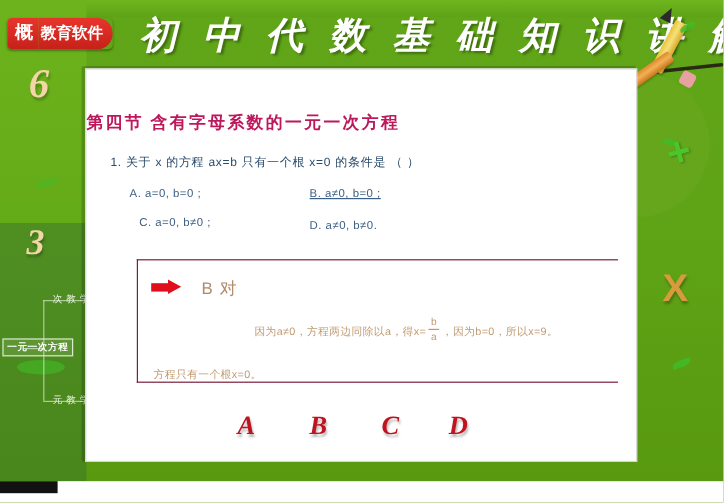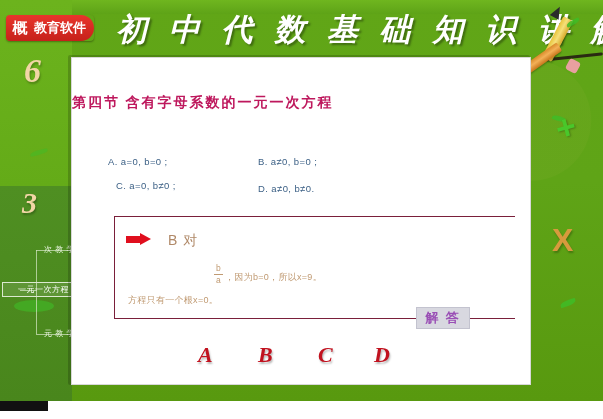--- a/index.html
+++ b/index.html
@@ -97,23 +97,23 @@
   
   .tree{position:absolute;left:0;top:238px;width:74px;height:118px;font-size:8px;color:#eaf5e0;}
   .tree-line-v{position:absolute;left:36px;top:12px;width:1px;height:84px;background:#cfe3bd;opacity:.75;}
   .tree-line-h1{position:absolute;left:36px;top:12px;width:38px;height:1px;background:#cfe3bd;opacity:.75;}
   .tree-line-h2{position:absolute;left:20px;top:52px;width:17px;height:1px;background:#cfe3bd;opacity:.75;}
   .tree-line-h3{position:absolute;left:36px;top:96px;width:38px;height:1px;background:#cfe3bd;opacity:.75;}
   .tree-node{position:absolute;white-space:nowrap;letter-spacing:.5px;}
   .tree-node-1{left:44px;top:6px;}
   .tree-node-3{left:44px;top:90px;}
   .tree-node-sel{
-    position:absolute;left:2px;top:44px;padding:1px 15px;
+    position:absolute;left:2px;top:44px;padding:1px 3px;
     border:1px solid #dbe9cf;background:rgba(255,255,255,.10);
-    color:#ffffff;white-space:nowrap;letter-spacing:.5px;
+    color:#ffffff;white-space:nowrap;letter-spacing:.5px;font-weight:bold;
   }
   
   .panel-shadow{
     position:absolute;left:68px;top:55px;width:462px;height:330px;background:rgba(0,0,0,.18);
     border-radius:2px;
   }
   .panel{
     position:absolute;left:71px;top:57px;width:458px;height:326px;
     background:#ffffff;border:1px solid #d8d8d8;overflow:hidden;
   }
@@ -121,42 +121,42 @@
     position:absolute;left:0;top:36px;width:508px;text-align:left;
     font-family:"Liberation Serif", serif;font-weight:bold;font-size:14px;color:#be185d;
     letter-spacing:2px;
   }
   .q-line{
     position:absolute;left:20px;top:70px;font-size:10px;color:#2a4a6b;letter-spacing:.6px;
     white-space:nowrap;
   }
   .opt{position:absolute;font-size:9.5px;color:#3d6186;letter-spacing:.4px;white-space:nowrap;}
   .opt-a{left:36px;top:98px;}
-  .opt-b{left:186px;top:98px;}
+  .opt-b{left:186px;top:98px;text-decoration:underline;}
   .opt-c{left:44px;top:122px;}
   .opt-d{left:186px;top:125px;}
   
   .ansbox{
     position:absolute;left:42px;top:158px;width:400px;height:101px;
     border-top:1.5px solid #7a1f3a;border-left:1.5px solid #7a1f3a;border-bottom:1.5px solid #7a1f3a;
     border-right:none;
   }
   .arrow{
     position:absolute;left:54px;top:175px;width:26px;height:12px;
   }
   .arrow-shaft{position:absolute;left:0;top:3px;width:15px;height:7px;background:#e00f1e;}
   .arrow-head{position:absolute;left:14px;top:0;width:0;height:0;
     border-top:6px solid transparent;border-bottom:6px solid transparent;border-left:11px solid #e00f1e;}
   .ans-correct{position:absolute;left:96px;top:174px;font-size:14px;color:#b08968;letter-spacing:1px;}
   .explain-1{position:absolute;left:140px;top:206px;font-size:9px;color:#c09a72;white-space:nowrap;letter-spacing:.3px;}
   .frac{display:inline-block;vertical-align:-3px;text-align:center;line-height:1;margin:0 2px;}
   .frac-n{display:block;font-size:8.5px;padding:0 2px;}
   .frac-bar{display:block;height:1px;background:#c09a72;margin:1px 0;}
   .frac-d{display:block;font-size:8.5px;padding:0 2px;}
-  .explain-2{position:absolute;left:56px;top:236px;font-size:9px;color:#c09a72;white-space:nowrap;letter-spacing:.3px;text-align:center;}
+  .explain-2{position:absolute;left:56px;top:248px;font-size:9px;color:#c09a72;white-space:nowrap;letter-spacing:.3px;text-align:center;}
   .jieda{
     position:absolute;left:344px;top:249px;width:52px;height:20px;
     background:#d8d8e0;border:1px solid #c3c3cf;
     color:#9a4fb5;font-size:13px;font-weight:bold;line-height:20px;text-align:center;
     font-family:"Liberation Serif", serif;letter-spacing:2px;
   }
   
   .choices{position:absolute;left:0;top:284px;width:458px;height:40px;}
   .choice{
     position:absolute;top:0;font-family:"Liberation Serif", serif;font-style:italic;
@@ -210,42 +210,42 @@
     <div class="tree-node tree-node-1">次 教 学</div>
     <div class="tree-node-sel">一元一次方程</div>
     <div class="tree-node tree-node-3">元 教 学</div>
   </div>
 
   <div class="panel-shadow"></div>
   <div class="panel">
 
     <div class="lesson-title">第四节  含有字母系数的一元一次方程</div>
 
+    <div class="q-line">1. 关于 x 的方程 ax=b 只有一个根 x=0 的条件是 （   ）</div>
 
     <div class="opt opt-a">A.  a=0, b=0 ;</div>
     <div class="opt opt-b">B.  a≠0, b=0 ;</div>
     <div class="opt opt-c">C.  a=0, b≠0 ;</div>
     <div class="opt opt-d">D.  a≠0, b≠0.</div>
 
     <div class="ansbox"></div>
 
     <div class="arrow">
       <div class="arrow-shaft"></div>
       <div class="arrow-head"></div>
     </div>
 
     <div class="ans-correct">B 对</div>
 
     <div class="explain-1">
-      <span class="frac"><span class="frac-n">b</span><span class="frac-bar"></span><span class="frac-d">a</span></span><span>，因为b=0，所以x=9。</span>
+      <span>因为a≠0，方程两边同除以a，得x=</span><span class="frac"><span class="frac-n">b</span><span class="frac-bar"></span><span class="frac-d">a</span></span><span>，因为b=0，所以x=9。</span>
     </div>
 
     <div class="explain-2">方程只有一个根x=0。</div>
 
-    <div class="jieda">解 答</div>
 
     <div class="choices">
       <div class="choice choice-0">A</div>
       <div class="choice choice-1">B</div>
       <div class="choice choice-2">C</div>
       <div class="choice choice-3">D</div>
     </div>
 
   </div>
 

